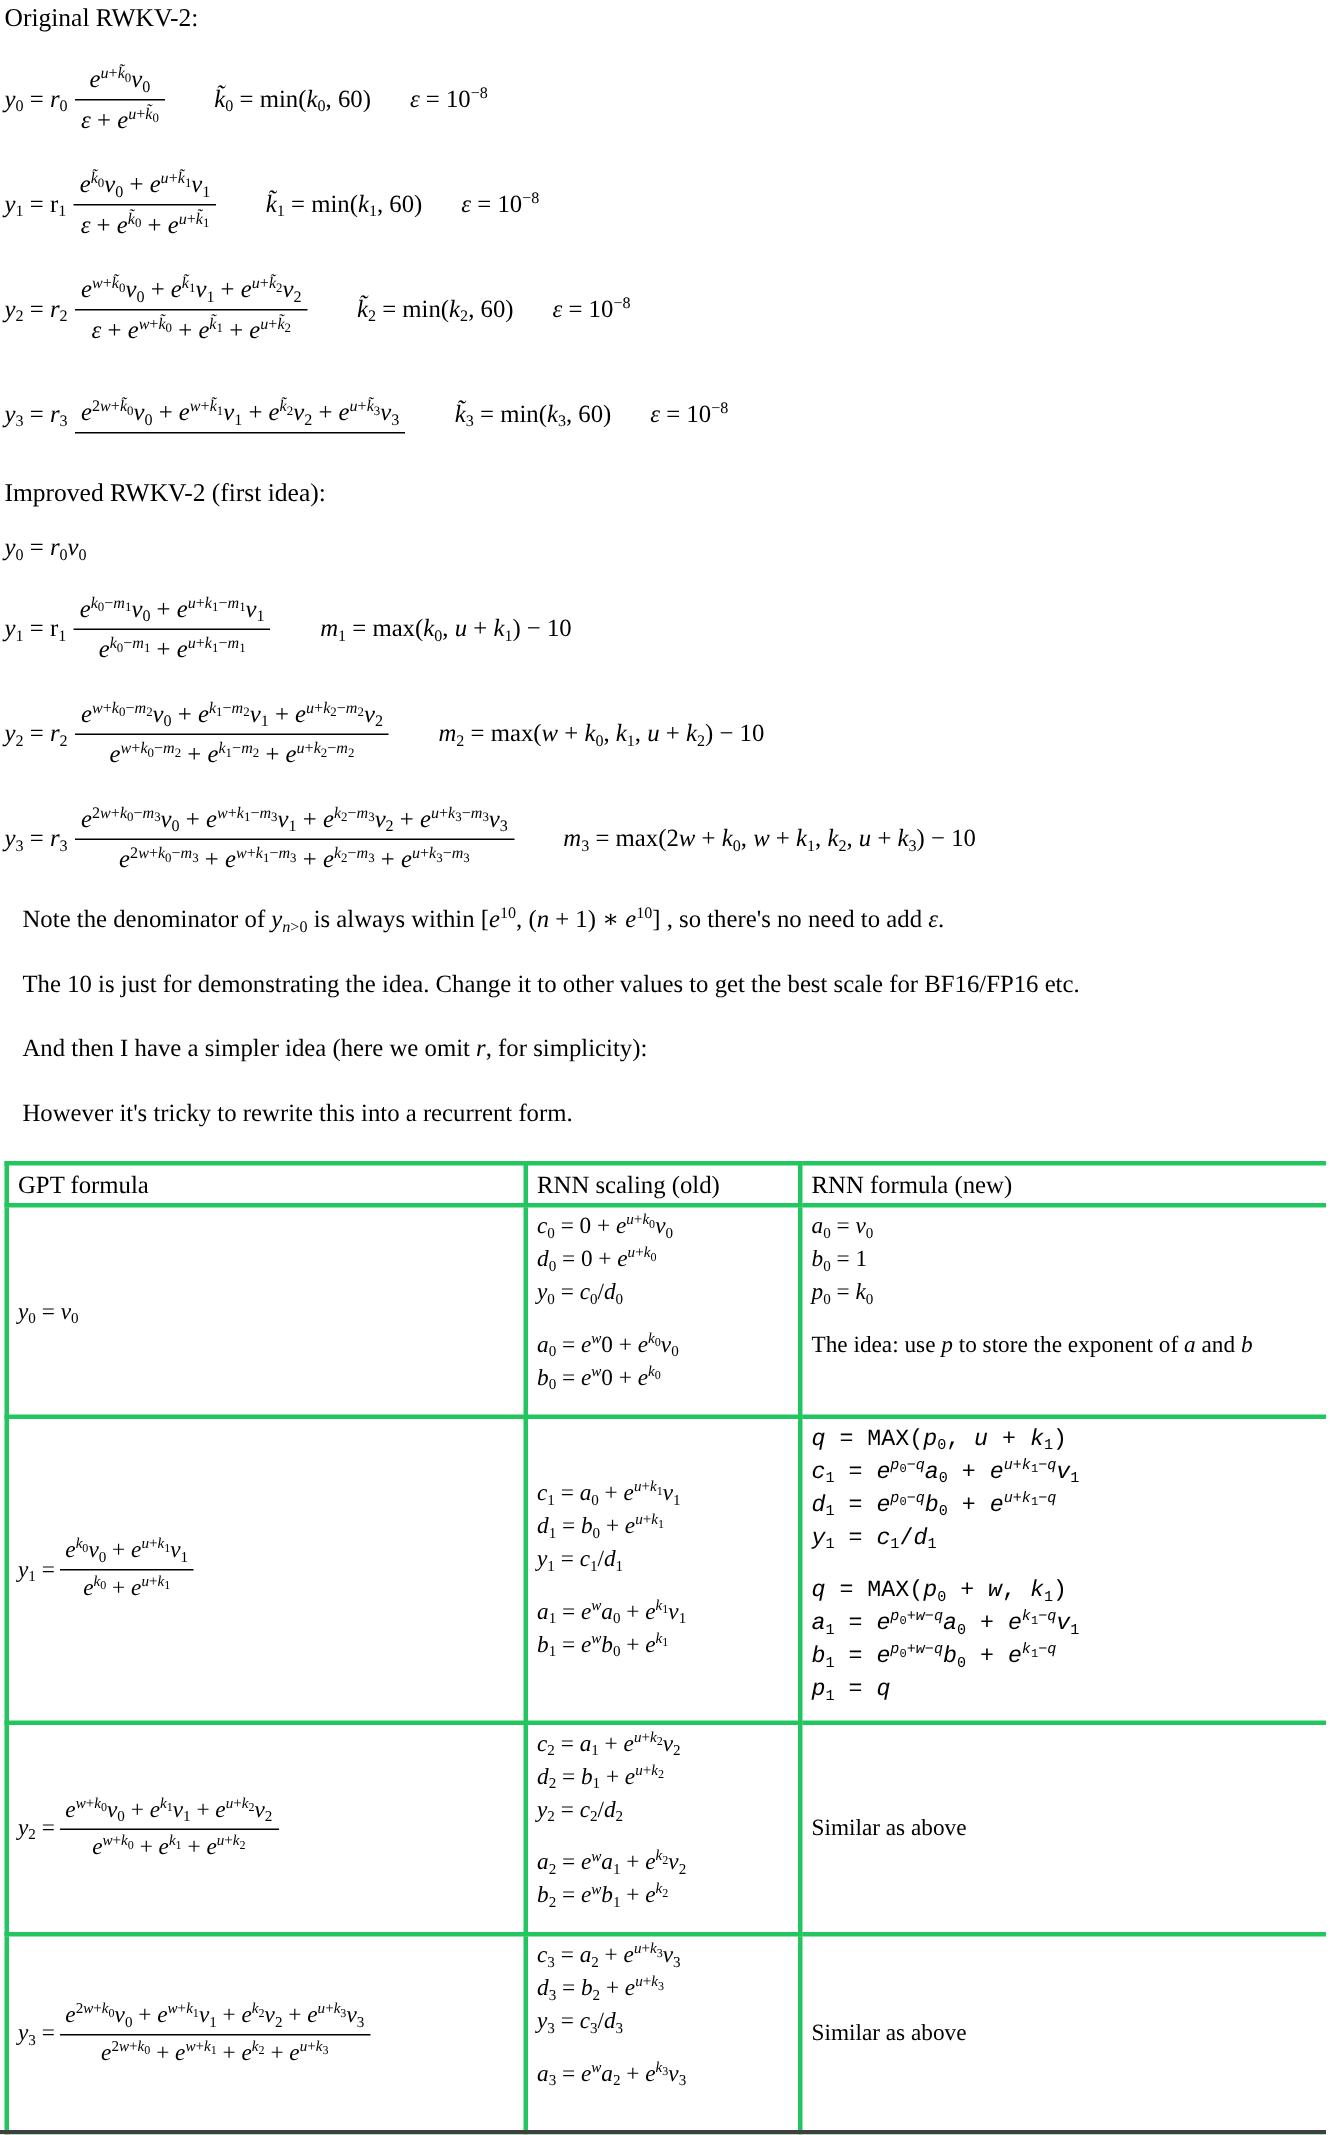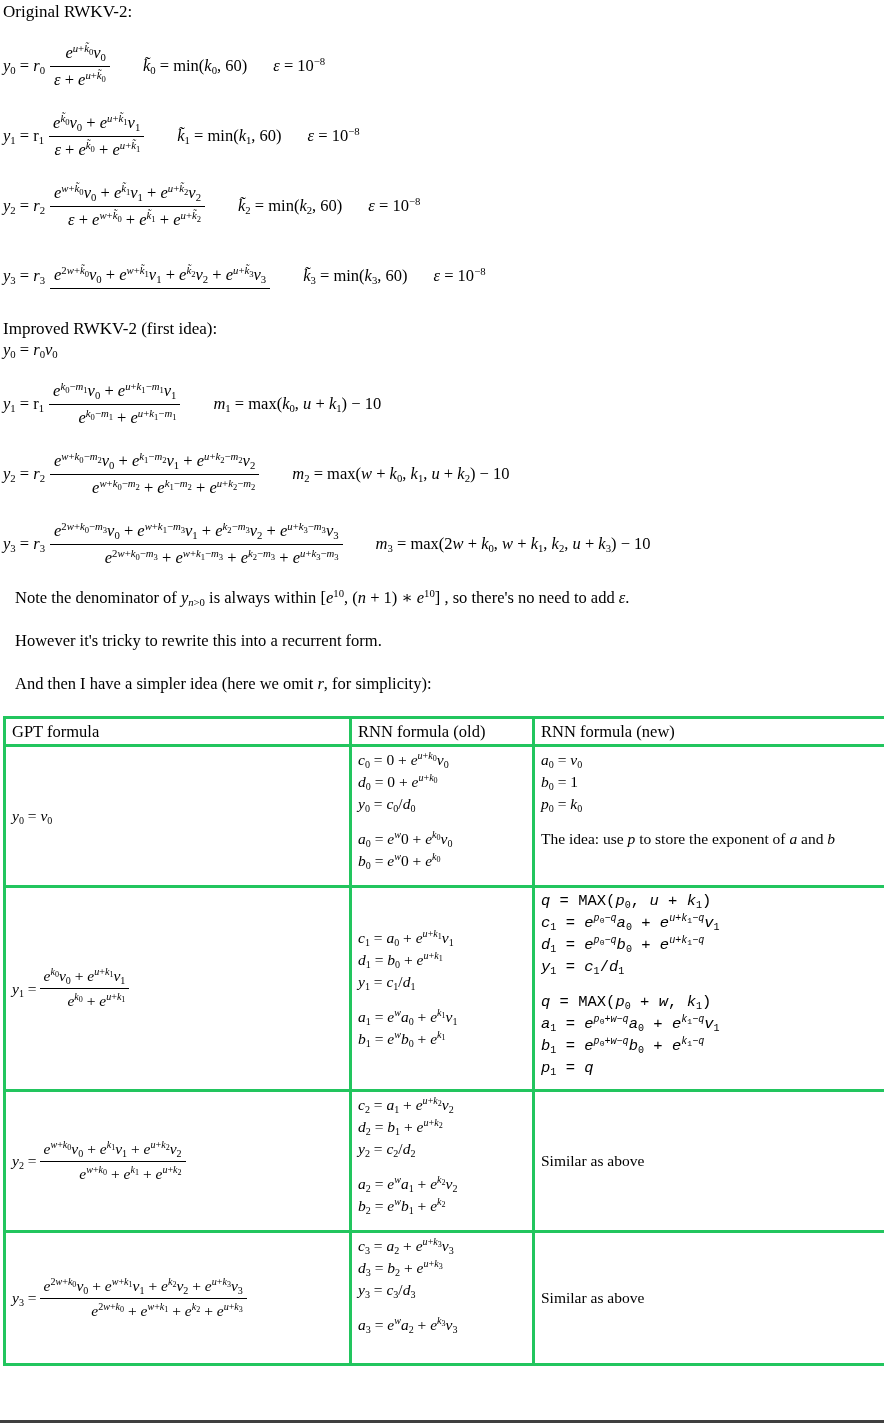--- a/index.html
+++ b/index.html
@@ -12,32 +12,32 @@
   }
   .heading{font-size:17px;line-height:20px;white-space:nowrap;}
   .para{white-space:nowrap;}
   
   .m{white-space:nowrap;font-size:16.5px;}
   .m i{font-style:italic;}
   .m .up{font-style:normal;}
   .m sup{font-size:65%;line-height:0;vertical-align:0.55em;}
   .m sub{font-size:65%;line-height:0;vertical-align:-0.3em;}
   .m sup sub,.m sub sub{font-size:80%;}
-  .frac{display:inline-block;vertical-align:middle;text-align:right;margin:0 3px;}
+  .frac{display:inline-block;vertical-align:middle;text-align:center;margin:0 3px;}
   .frac .num,.frac .den{display:block;white-space:nowrap;font-size:16.5px;line-height:24px;}
   .frac .num{border-bottom:1.3px solid #000;padding:0 4px 1px;}
   .frac .den{padding:1px 4px 0;}
   
   .formula-row{display:flex;align-items:center;height:54px;margin:0 0 16px 0;}
   .formula-row .lhs{margin-right:2px;text-align:right;}
   .formula-row .cond{margin-left:30px;}
   .formula-row .eps{margin-left:26px;}
   .fr-top{margin-top:17px;}
   .sec-gap{margin-top:16px;}
-  .line-gap{margin-bottom:16px;}
+  .line-gap{margin-top:15px;margin-bottom:16px;}
   .note{margin:0 0 21px 12px;line-height:22px;}
   .note-first{margin-top:12px;}
   
   table.cmp{border-collapse:collapse;table-layout:fixed;width:884px;margin-top:7px;}
   table.cmp th,table.cmp td{border:3px solid #22c55e;padding:2px 5px 2px 6px;text-align:left;font-weight:normal;}
   table.cmp th{height:21px;font-size:16.5px;line-height:20px;}
   td.v-top{vertical-align:top;}
   td.v-mid{vertical-align:middle;}
   tr.r0 td{height:134px;}
   tr.r1 td{height:197px;}
@@ -117,33 +117,34 @@
   <div class="formula-row">
     <span class="m lhs"><i>y</i><sub>3</sub> = <i>r</i><sub>3</sub></span>
     <span class="frac">
         <span class="num m"><i>e</i><sup>2<i>w</i>+<i>k</i><sub>0</sub>−<i>m</i><sub>3</sub></sup><i>v</i><sub>0</sub> + <i>e</i><sup><i>w</i>+<i>k</i><sub>1</sub>−<i>m</i><sub>3</sub></sup><i>v</i><sub>1</sub> + <i>e</i><sup><i>k</i><sub>2</sub>−<i>m</i><sub>3</sub></sup><i>v</i><sub>2</sub> + <i>e</i><sup><i>u</i>+<i>k</i><sub>3</sub>−<i>m</i><sub>3</sub></sup><i>v</i><sub>3</sub></span>
         <span class="den m"><i>e</i><sup>2<i>w</i>+<i>k</i><sub>0</sub>−<i>m</i><sub>3</sub></sup> + <i>e</i><sup><i>w</i>+<i>k</i><sub>1</sub>−<i>m</i><sub>3</sub></sup> + <i>e</i><sup><i>k</i><sub>2</sub>−<i>m</i><sub>3</sub></sup> + <i>e</i><sup><i>u</i>+<i>k</i><sub>3</sub>−<i>m</i><sub>3</sub></sup></span>
       </span>
     <span class="m cond"><i>m</i><sub>3</sub> = max(2<i>w</i> + <i>k</i><sub>0</sub>, <i>w</i> + <i>k</i><sub>1</sub>, <i>k</i><sub>2</sub>, <i>u</i> + <i>k</i><sub>3</sub>) − 10</span>
   </div>
 
   <div class="para note note-first m">Note the denominator of <i>y</i><sub><i>n</i>&gt;0</sub> is always within [<i>e</i><sup>10</sup>, (<i>n</i> + 1) ∗ <i>e</i><sup>10</sup>] , so there's no need to add <i>ε</i>.</div>
+  <div class="para note m">The 10 is just for demonstrating the idea. Change it to other values to get the best scale for BF16/FP16 etc.</div>
+  <div class="para note m">And then I have <span class="up">a</span> simpler idea (here we omit <i>r</i>, for simplicity):</div>
   <div class="para note m">However it's tricky to rewrite this into <span class="up">a</span> recurrent form.</div>
-  <div class="para note m">And then I have <span class="up">a</span> simpler idea (here we omit <i>r</i>, for simplicity):</div>
 
   <table class="cmp">
     <colgroup>
         <col style="width:346px">
         <col style="width:183px">
         <col style="width:355px">
       </colgroup>
     <thead>
       <tr>
         <th>GPT formula</th>
-        <th>RNN formula (old)</th>
+        <th>RNN scaling (old)</th>
         <th>RNN formula (new)</th>
       </tr>
     </thead>
     <tbody>
       <tr class="r0">
         <td class="v-mid">
           <span class="m"><i>y</i><sub>0</sub> = <i>v</i><sub>0</sub></span>
         </td>
         <td class="v-top">
             <div class="mline m"><i>c</i><sub>0</sub> = 0 + <i>e</i><sup><i>u</i>+<i>k</i><sub>0</sub></sup><i>v</i><sub>0</sub></div>

